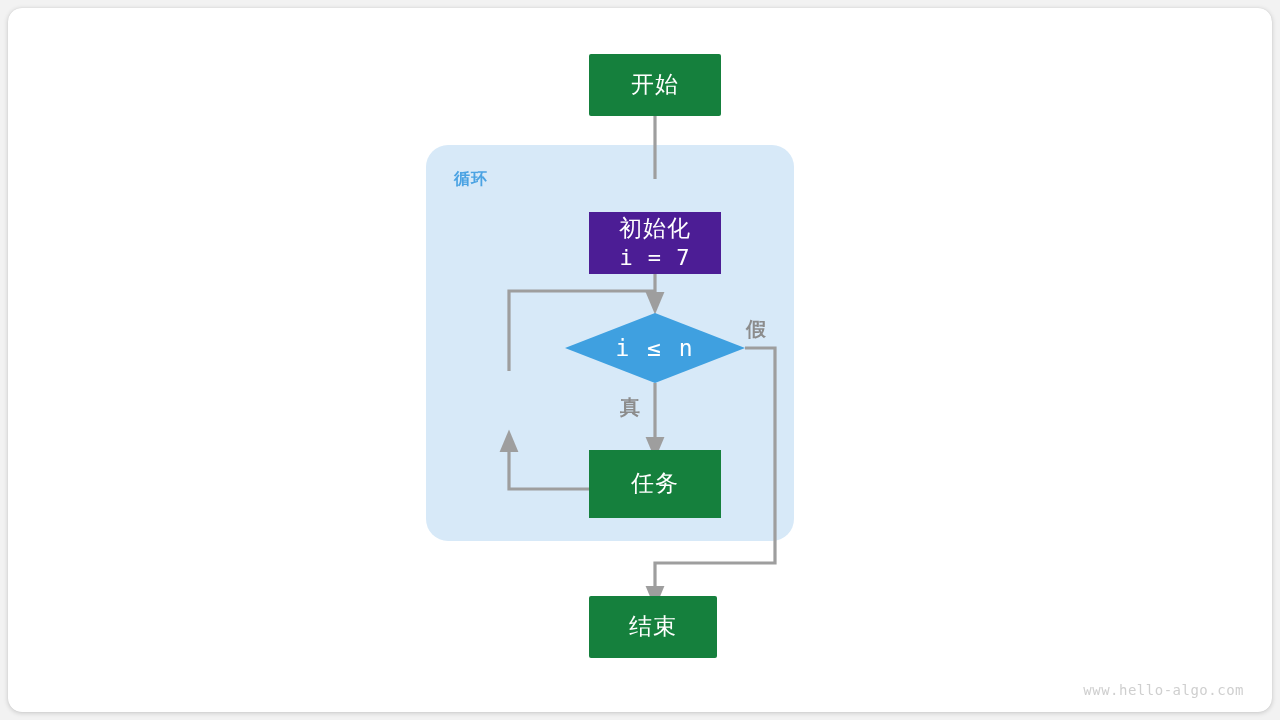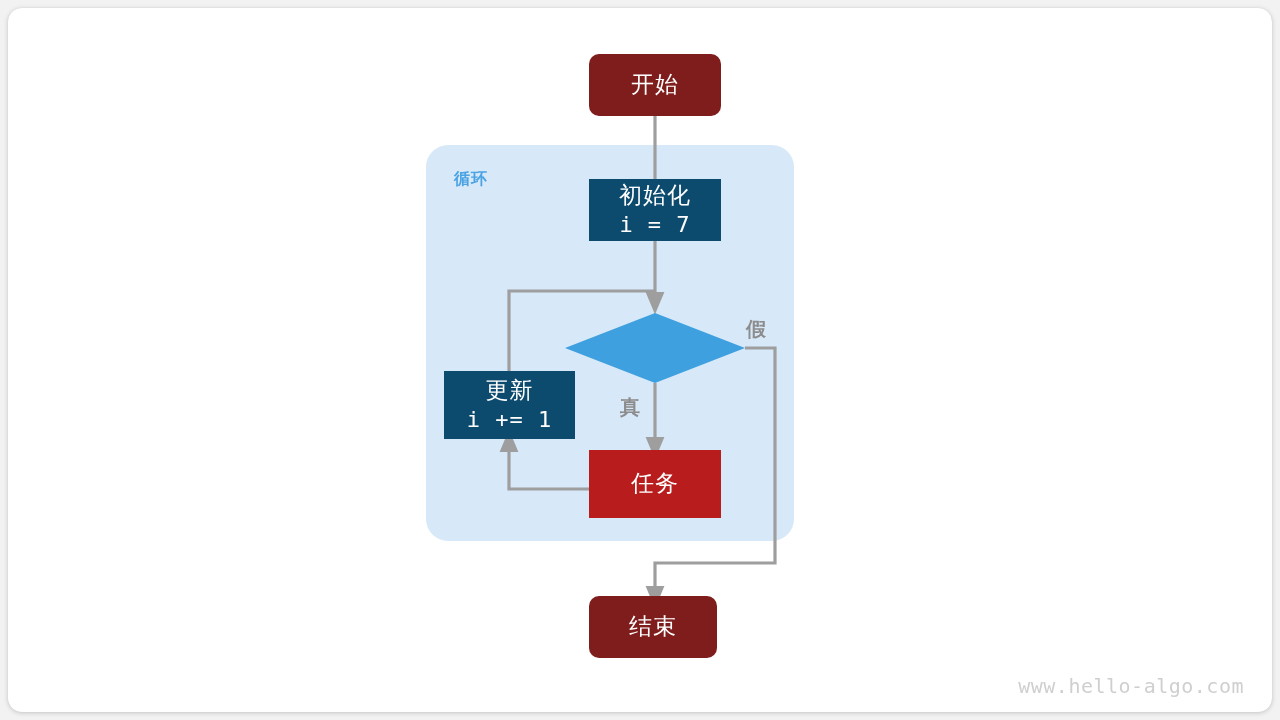--- a/index.html
+++ b/index.html
@@ -53,28 +53,29 @@
     font-size: 23px;
     letter-spacing: 1px;
   }
   .node .code {
     font-family: "DejaVu Sans Mono", "Liberation Mono", monospace;
     font-size: 22px;
     letter-spacing: 1px;
     margin-top: 2px;
   }
   .terminal {
-    background: #7f1d1d;
-    border-radius: 10px;
+    background: #15803d;
+    border-radius: 2px;
   }
   .process-blue {
-    background: #0c4a6e;
+    background: #4c1d95;
+    margin-top: 33px;
   }
   .process-green {
-    background: #b91c1c;
+    background: #15803d;
   }
   .loop-box {
     position: absolute;
     background: #d7e9f8;
     border-radius: 22px;
   }
   .loop-label {
     position: absolute;
     color: #4ba3e3;
     font-size: 16px;
@@ -101,21 +102,21 @@
     letter-spacing: 2px;
     user-select: none;
     pointer-events: none;
   }
   .watermark {
     position: absolute;
     right: 28px;
     bottom: 14px;
     color: #cfcfcf;
     font-family: "DejaVu Sans Mono", "Liberation Mono", monospace;
-    font-size: 20px;
+    font-size: 14px;
     letter-spacing: 0.5px;
     user-select: none;
   }
 </style>
 </head>
 <body>
 
 <div id="page">
   <div id="card">
 
@@ -148,25 +149,24 @@
 
     <div class="node terminal" style="left:581px; top:46px; width:132px; height:62px;">
       <span class="cn">开始</span>
     </div>
 
     <div class="node process-blue" style="left:581px; top:171px; width:132px; height:62px;">
       <span class="cn">初始化</span>
       <span class="code">i = 7</span>
     </div>
 
+    <div class="diamond-text" style="left:557px; top:305px; width:180px; height:70px;">
+      <span>i ≤ n</span>
+    </div>
 
-    <div class="node process-blue" style="left:436px; top:363px; width:131px; height:68px;">
-      <span class="cn">更新</span>
-      <span class="code">i += 1</span>
-    </div>
 
     <div class="node process-green" style="left:581px; top:442px; width:132px; height:68px;">
       <span class="cn">任务</span>
     </div>
 
     <div class="node terminal" style="left:581px; top:588px; width:128px; height:62px;">
       <span class="cn">结束</span>
     </div>
 
     <div class="edge-label" style="left:612px; top:386px;">真</div>

